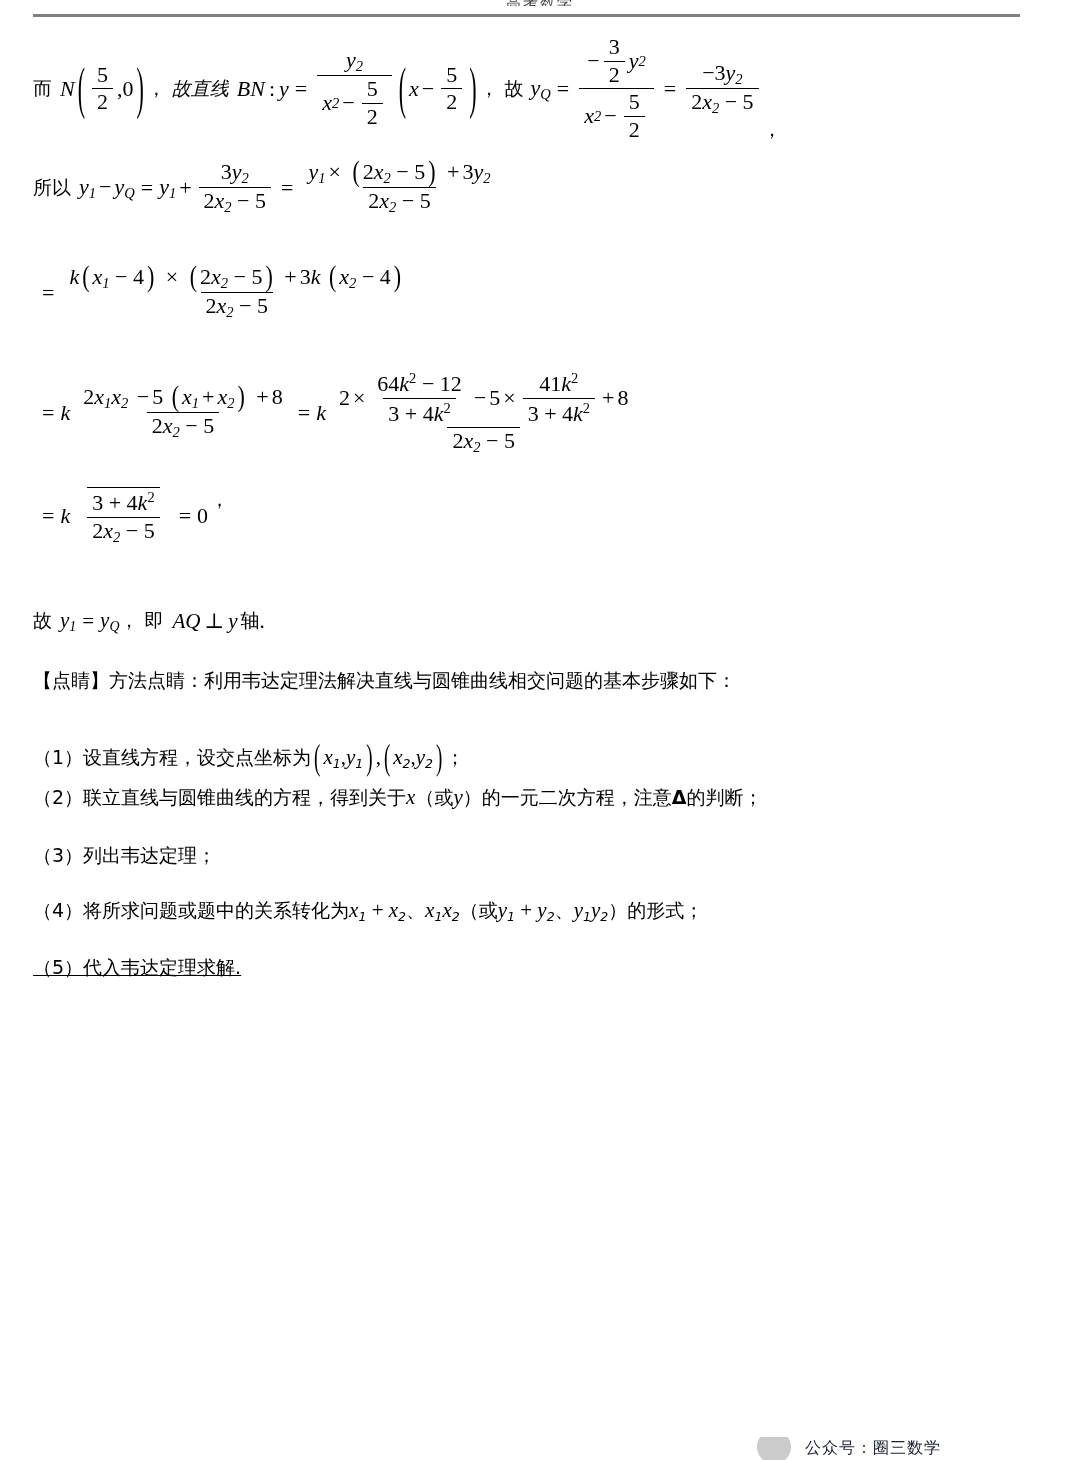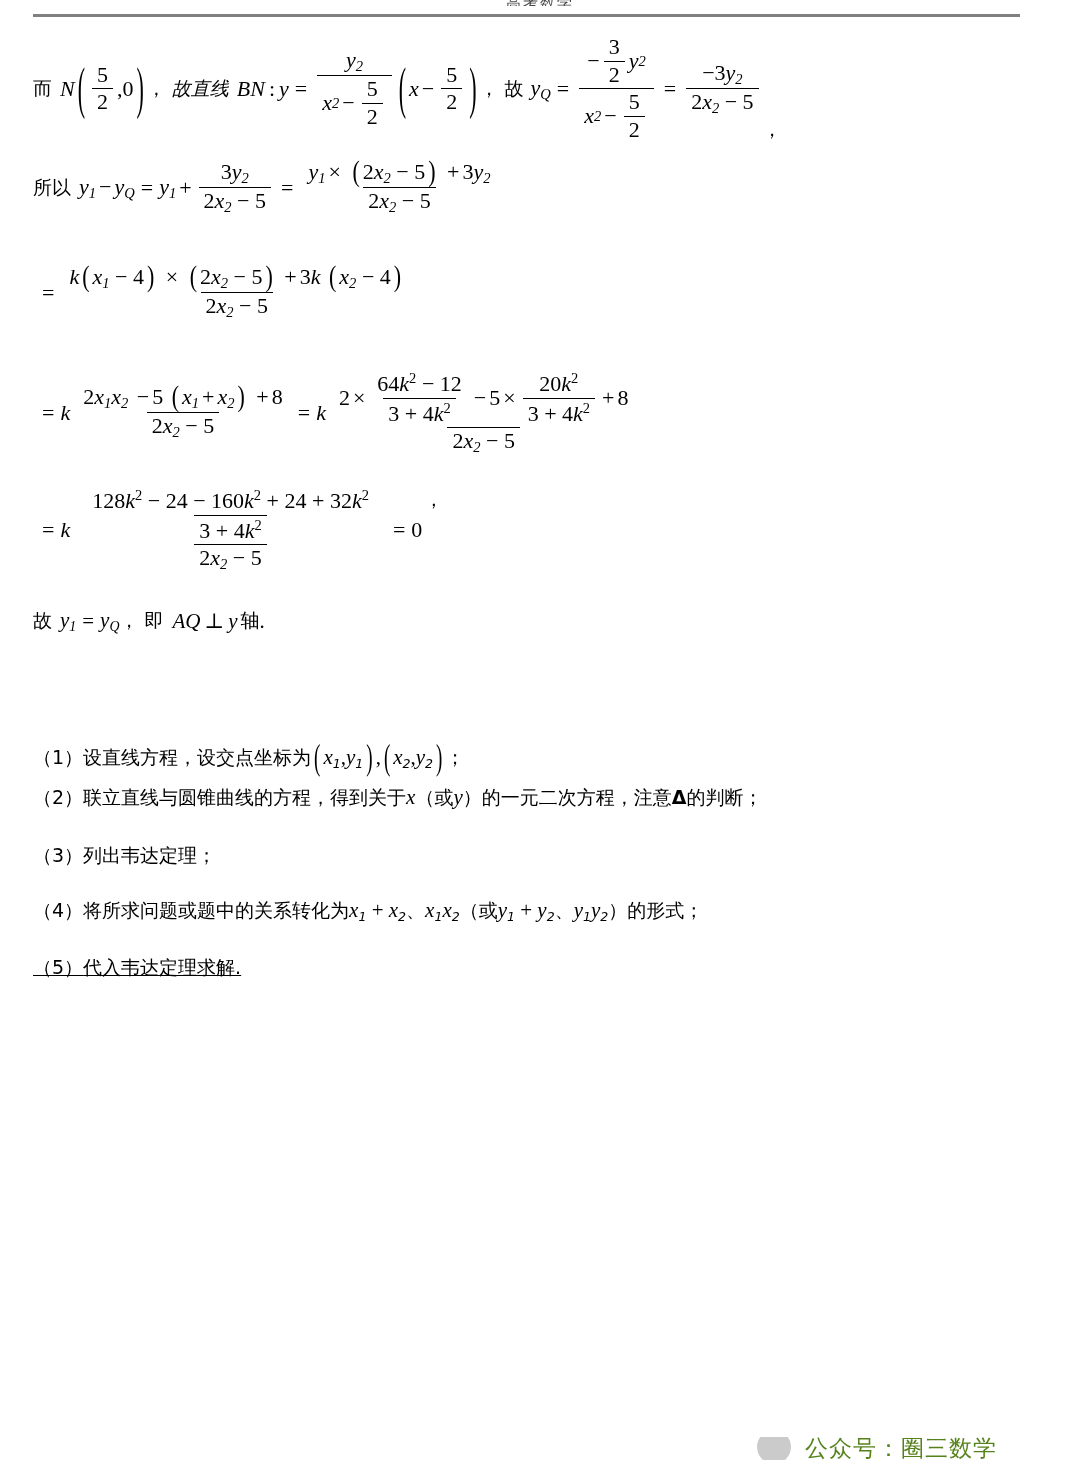--- a/index.html
+++ b/index.html
@@ -57,23 +57,23 @@
     color:#000;
     white-space:nowrap;
   }
   .para .mi,.para .mn{font-family:"Liberation Serif","DejaVu Serif",serif;font-size:21px;}
   .para .mi{font-style:italic;}
 
   
   .watermark{
     position:absolute;left:757px;top:1437px;
     display:flex;align-items:center;gap:14px;
-    color:#4d7c0f;opacity:.95;
+    color:#0f172a;opacity:.95;
     font-family:"DejaVu Sans","Liberation Sans",sans-serif;
-    font-size:23px;letter-spacing:1px;
+    font-size:16px;letter-spacing:1px;
     height:23px;overflow:hidden;
   }
   .wm-logo{width:34px;height:34px;border-radius:50%;background:#c9c9c9;flex:0 0 auto;
            margin-top:-4px;}
 </style>
 </head>
 <body>
 
 <div class="page">
 
@@ -203,39 +203,36 @@
         <span class="mn">2</span>
           <span class="mn op">×</span>
         <span class="frac">
           <span class="num"><span class="mn">64</span><span class="mi">k</span><sup>2</sup><span class="mn"> − 12</span></span>
           <span class="den"><span class="mn">3 + 4</span><span class="mi">k</span><sup>2</sup></span>
         </span>
         <span class="mn op">−</span>
           <span class="mn">5</span>
           <span class="mn op">×</span>
         <span class="frac">
-          <span class="num"><span class="mn">20</span><span class="mi">k</span><sup>2</sup></span>
+          <span class="num"><span class="mn">41</span><span class="mi">k</span><sup>2</sup></span>
           <span class="den"><span class="mn">3 + 4</span><span class="mi">k</span><sup>2</sup></span>
         </span>
         <span class="mn op">+</span>
           <span class="mn">8</span>
       </span>
       <span class="den"><span class="mn">2</span><span class="mi">x</span><sub>2</sub><span class="mn"> − 5</span></span>
     </span>
   </div>
 
   <div class="row" style="left:36px;top:487px;font-size:22px;">
     <span class="mn eq">=</span>
     <span class="mi" style="margin-right:4px;">k</span>
     <span class="frac">
       <span class="num">
         <span class="frac">
-          <span class="num">
-            <span class="mn">128</span><span class="mi">k</span><sup>2</sup><span class="mn"> − 24 − 160</span><span class="mi">k</span><sup>2</sup><span class="mn"> + 24 + 32</span><span class="mi">k</span><sup>2</sup>
-          </span>
           <span class="den"><span class="mn">3 + 4</span><span class="mi">k</span><sup>2</sup></span>
         </span>
       </span>
       <span class="den"><span class="mn">2</span><span class="mi">x</span><sub>2</sub><span class="mn"> − 5</span></span>
     </span>
     <span class="mn eq">=</span>
     <span class="mn">0</span>
     <span class="cn" style="align-self:flex-start;margin-left:2px;">，</span>
   </div>
 
@@ -246,20 +243,23 @@
     <span><span class="mi">y</span><sub>Q</sub></span>
     <span class="cn">，</span>
     <span class="cn" style="margin-left:6px;">即</span>
     <span class="mi" style="margin-left:9px;">AQ</span>
     <span class="mn" style="margin:0 4px;">⊥</span>
     <span class="mi">y</span>
     <span class="cn" style="margin-left:3px;">轴</span>
     <span class="mn">.</span>
   </div>
 
+  <div class="para" style="left:33px;top:668px;">
+    <span>【点睛】</span><span>方法点睛：利用韦达定理法解决直线与圆锥曲线相交问题的基本步骤如下：</span>
+  </div>
 
   <div class="para" style="left:33px;top:745px;text-align:right;">
     <span>（1）</span><span>设直线方程，设交点坐标为</span><span><span class="paren sm">(</span><span class="mi">x</span><sub>1</sub><span class="mn">,</span><span class="mi">y</span><sub>1</sub><span class="paren sm">)</span><span class="mn">,</span><span class="paren sm">(</span><span class="mi">x</span><sub>2</sub><span class="mn">,</span><span class="mi">y</span><sub>2</sub><span class="paren sm">)</span></span><span>；</span>
   </div>
 
   <div class="para" style="left:33px;top:785px;">
     <span>（2）</span><span>联立直线与圆锥曲线的方程，得到关于</span><span class="mi">x</span><span>（或</span><span class="mi">y</span><span>）的一元二次方程，注意</span><span style="font-family:'DejaVu Sans',sans-serif;font-weight:bold;">Δ</span><span>的判断；</span>
   </div>
 
   <div class="para" style="left:33px;top:843px;">

